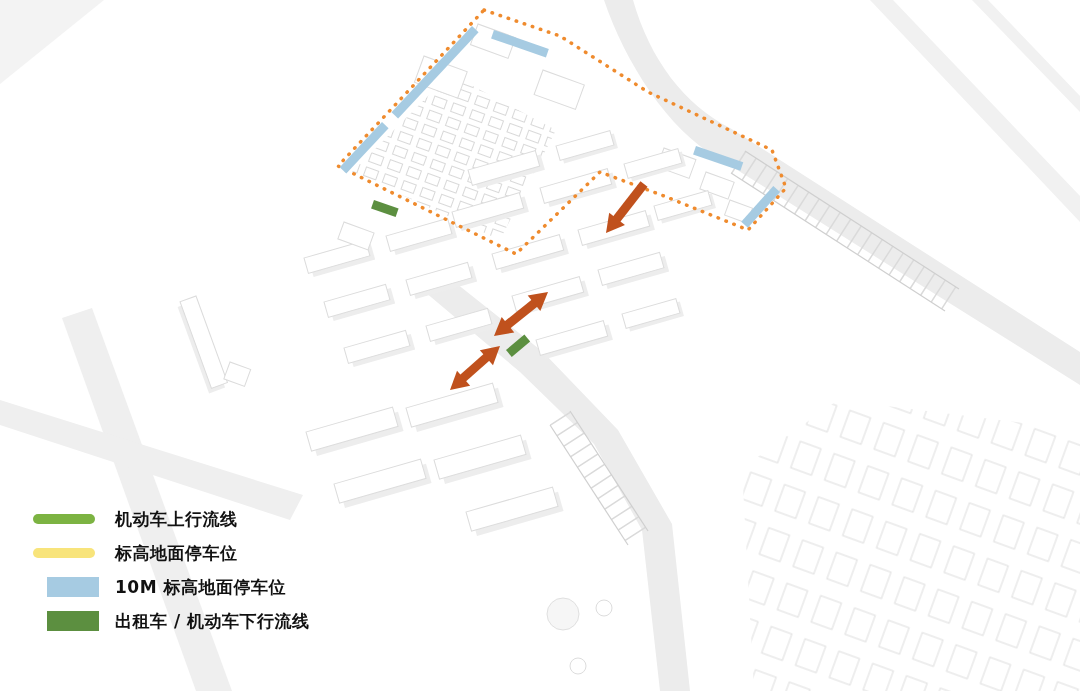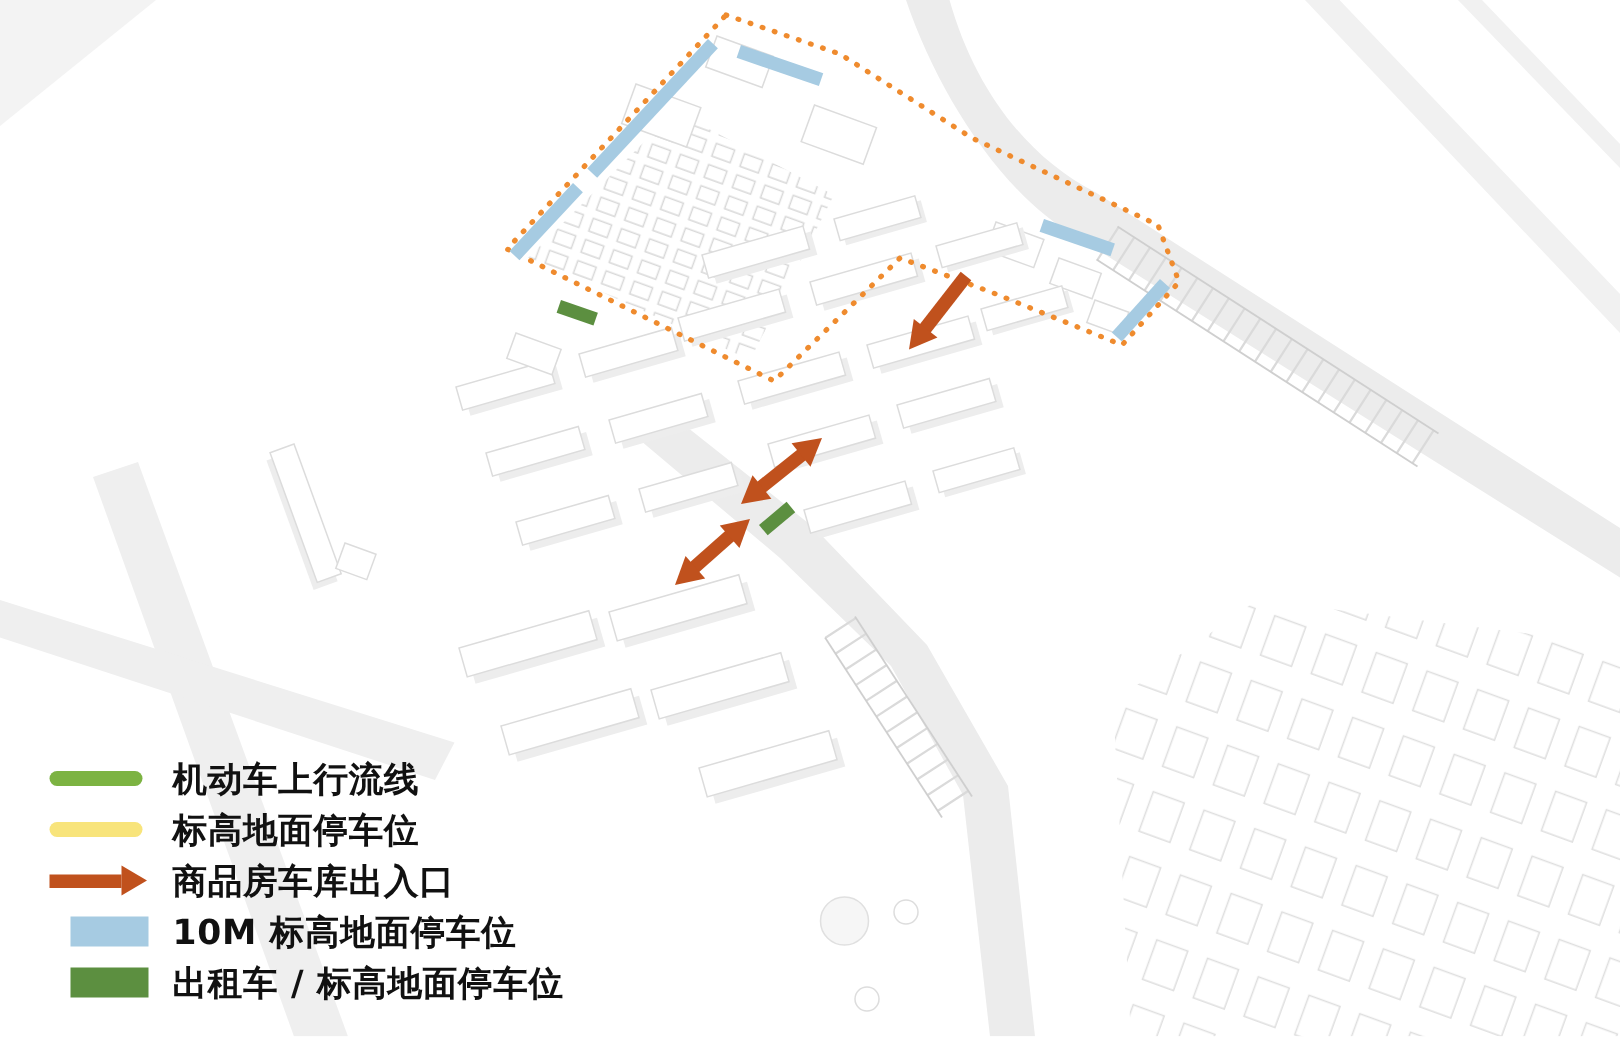--- a/index.html
+++ b/index.html
@@ -57,21 +57,21 @@
     height: 9px;
     background: #c0511d;
   }
   .arrow-head {
     width: 0; height: 0;
     border-left: 17px solid #c0511d;
     border-top: 10px solid transparent;
     border-bottom: 10px solid transparent;
   }
   .legend-label {
-    font-size: 23px;
+    font-size: 17px;
     font-weight: bold;
     color: #111111;
     letter-spacing: 0.5px;
     white-space: nowrap;
   }
 </style>
 </head>
 <body>
 
 <div class="canvas">
@@ -260,38 +260,29 @@
       <span class="legend-label">机动车上行流线</span>
     </div>
 
     <div class="legend-row">
       <span class="swatch-box">
         <span class="bar bar-yellow"></span>
       </span>
       <span class="legend-label">标高地面停车位</span>
     </div>
 
-    <div class="legend-row">
-      <span class="swatch-box">
-        <span class="arrow-swatch">
-          <span class="arrow-shaft"></span>
-          <span class="arrow-head"></span>
-        </span>
-      </span>
-      <span class="legend-label">商品房车库出入口</span>
-    </div>
 
     <div class="legend-row">
       <span class="swatch-box">
         <span class="rect-swatch rect-blue"></span>
       </span>
       <span class="legend-label">10M 标高地面停车位</span>
     </div>
 
     <div class="legend-row">
       <span class="swatch-box">
         <span class="rect-swatch rect-green"></span>
       </span>
-      <span class="legend-label">出租车 / 标高地面停车位</span>
+      <span class="legend-label">出租车 / 机动车下行流线</span>
     </div>
 
   </div>
 </div>
 
 </body></html>

